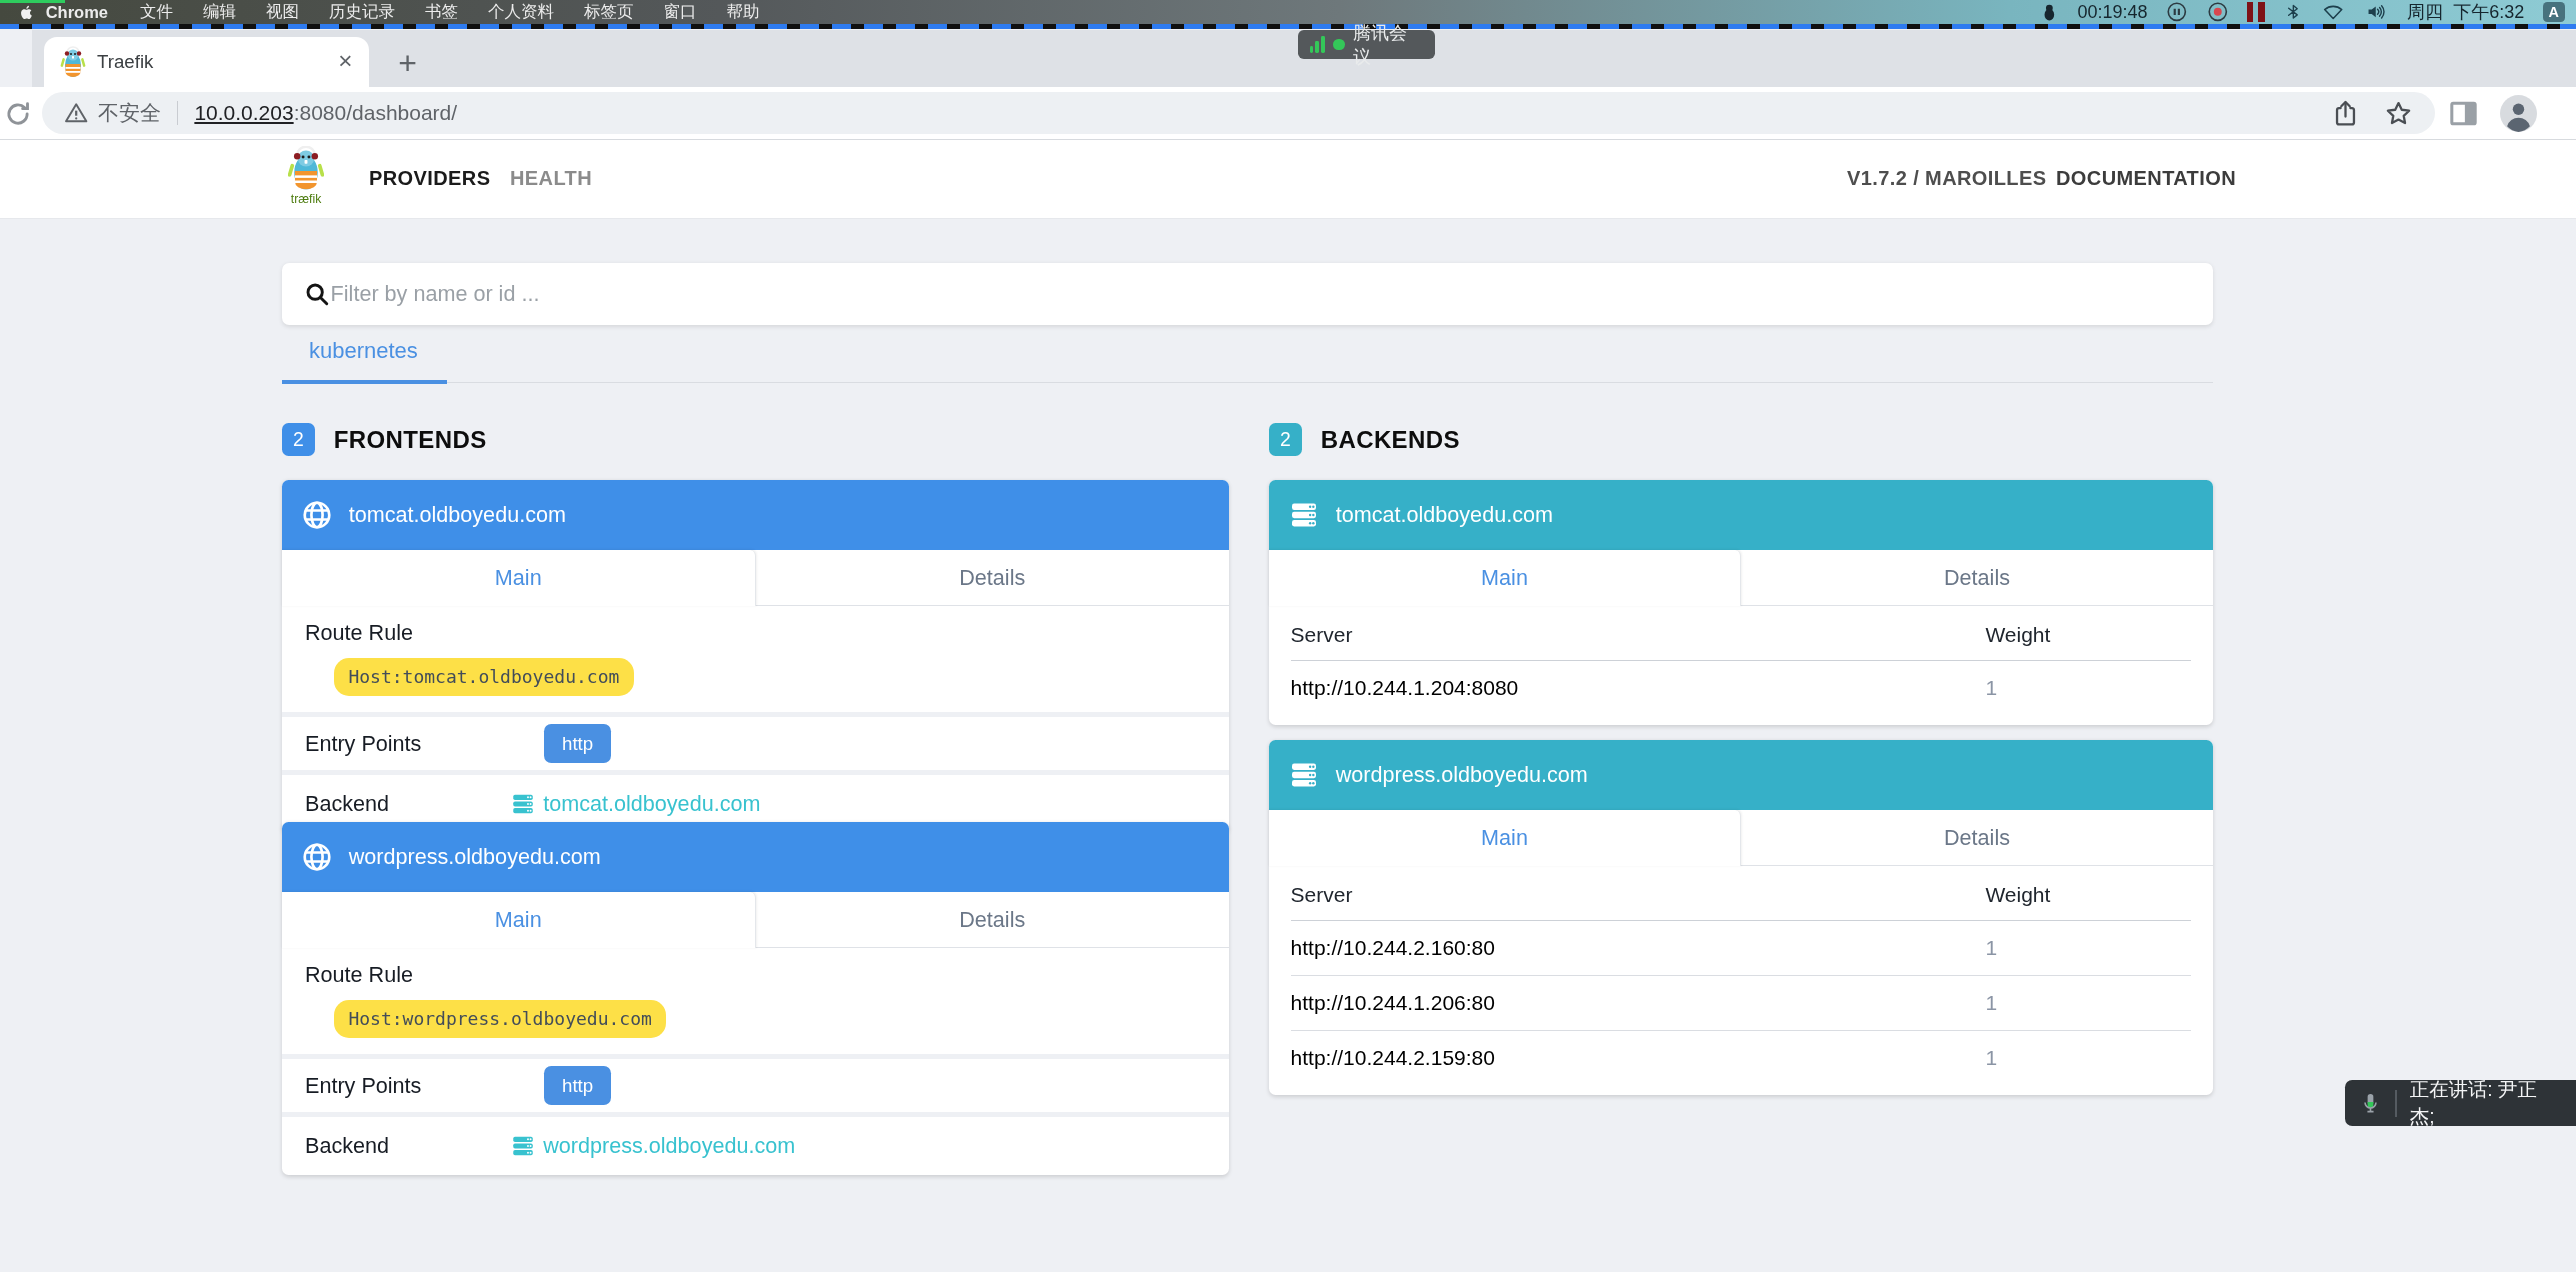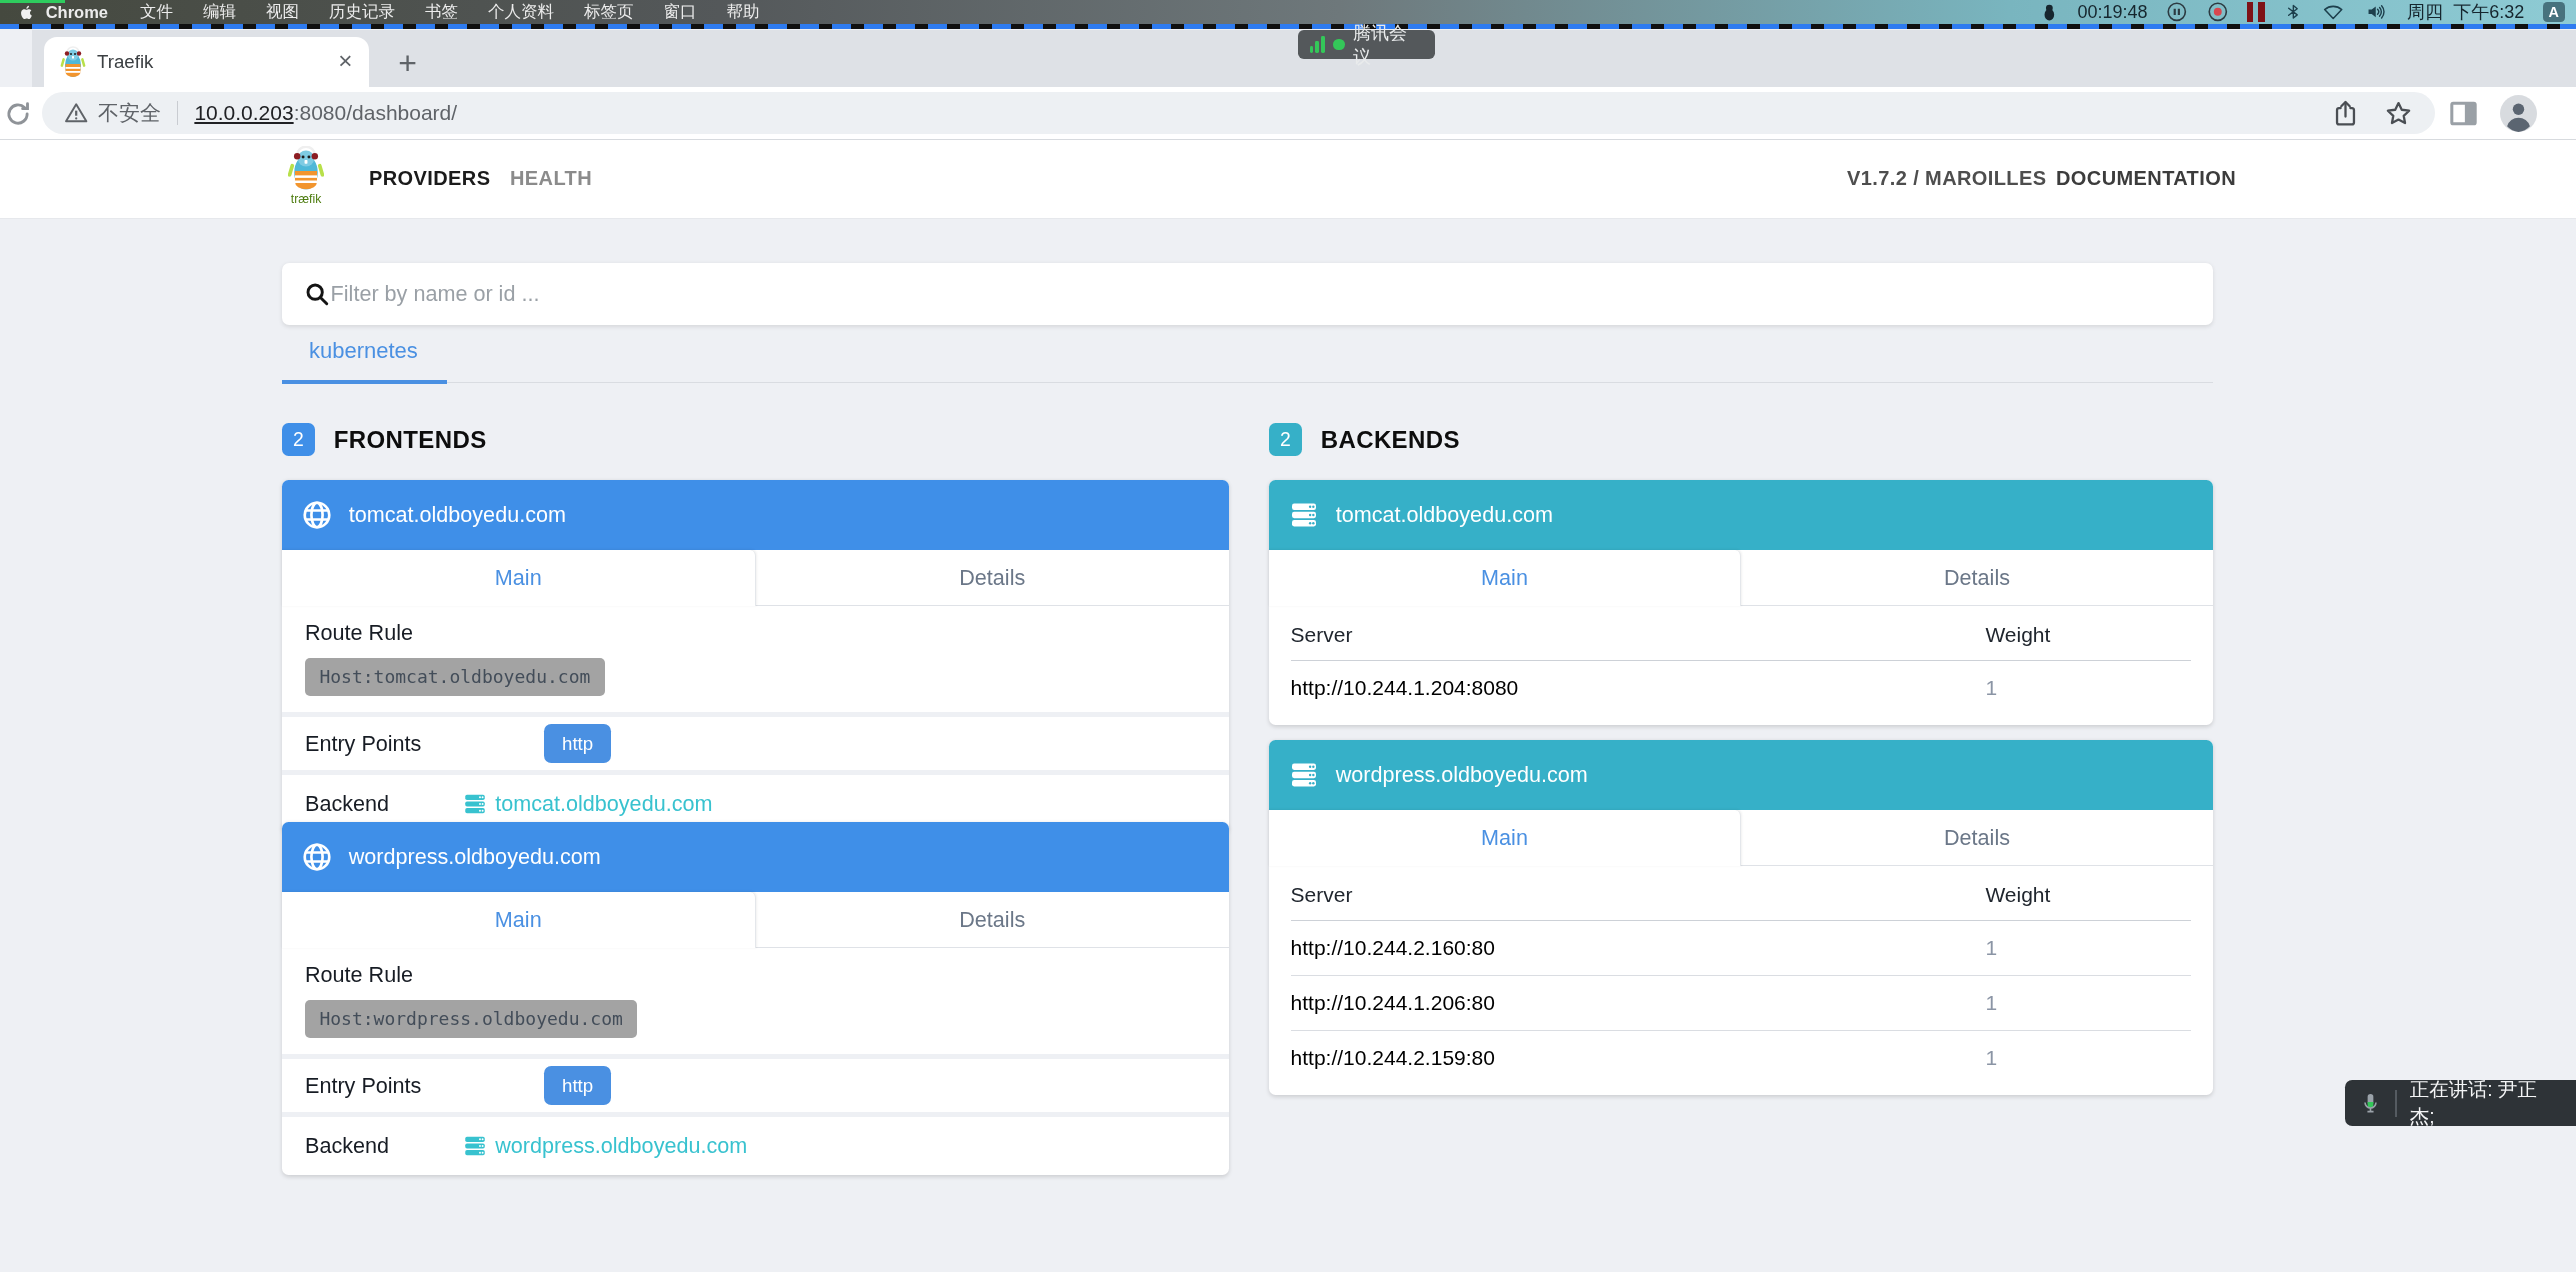--- a/index.html
+++ b/index.html
@@ -118,24 +118,24 @@
   .tabs-row { height:56px; display:flex; border-bottom:1.4px solid #dfe2e7; position:relative; }
   .ctab { width:50%; display:flex; align-items:center; justify-content:center; font-size:21.6px; }
   .ctab-main { color:#4a90e2; background:#fff; border-right:1.4px solid #e4e7eb;
     border-radius:0 5.8px 0 0; margin-bottom:-1.4px; box-shadow:0.7px -0.7px 2.2px rgba(0,0,0,.06); }
   .ctab-details { color:#6b7788; }
 
   .frow { padding:0 23px; }
   .frow + .frow { border-top:5.8px solid #eef0f4; }
   .frow-rule { padding-top:14.4px; padding-bottom:16px; }
   .flabel { font-size:21.6px; color:#171c24; }
-  .rule-chip { display:inline-block; margin-top:11.5px; background:#a3a3a3; border-radius:5px;
-    padding:8.6px 14.4px; font-family:"DejaVu Sans Mono",monospace; font-size:18px; color:#434d59; }
+  .rule-chip { display:inline-block; margin-top:11.5px; background:#fde047; border-radius:15px;
+    padding:8.6px 14.4px; font-family:"DejaVu Sans Mono",monospace; font-size:18px; color:#434d59;margin-left:29px; }
   .frow-flex { display:flex; align-items:center; height:58px; }
-  .frow-backend { height:63px; }
+  .frow-backend { height:63px;gap:48px; }
   .flabel-entry { width:239px; }
   .flabel-backend { width:157px; }
   .ep-badge { background:#4a90e2; color:#fff; font-size:18.7px; padding:8.6px 18px; border-radius:7.2px; }
   .backend-link { display:flex; align-items:center; gap:7.2px; font-size:21.6px; color:#38c2cf; }
   .backend-link svg { width:26px; height:26px; }
 
   .btable { padding:0 21.6px 10px; }
   .btr { display:flex; align-items:center; }
   .btr-head { padding:17px 0 13px; font-size:21px; color:#20262e; }
   .btr-head-divider { height:1.4px; background:#cdd1d7; }

